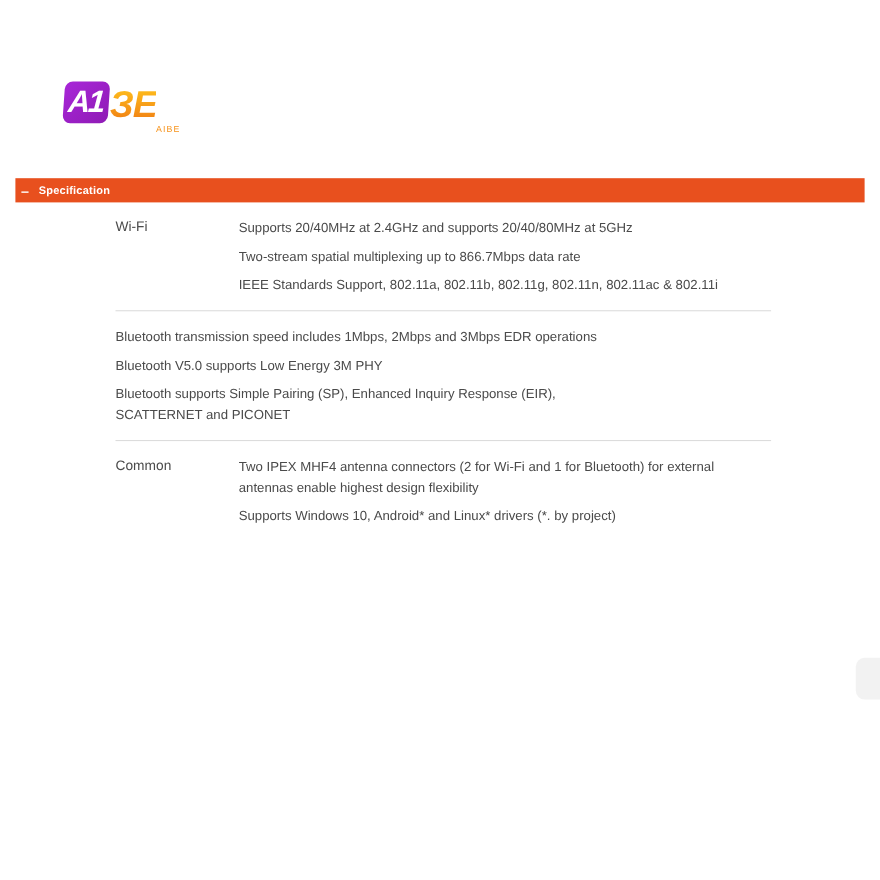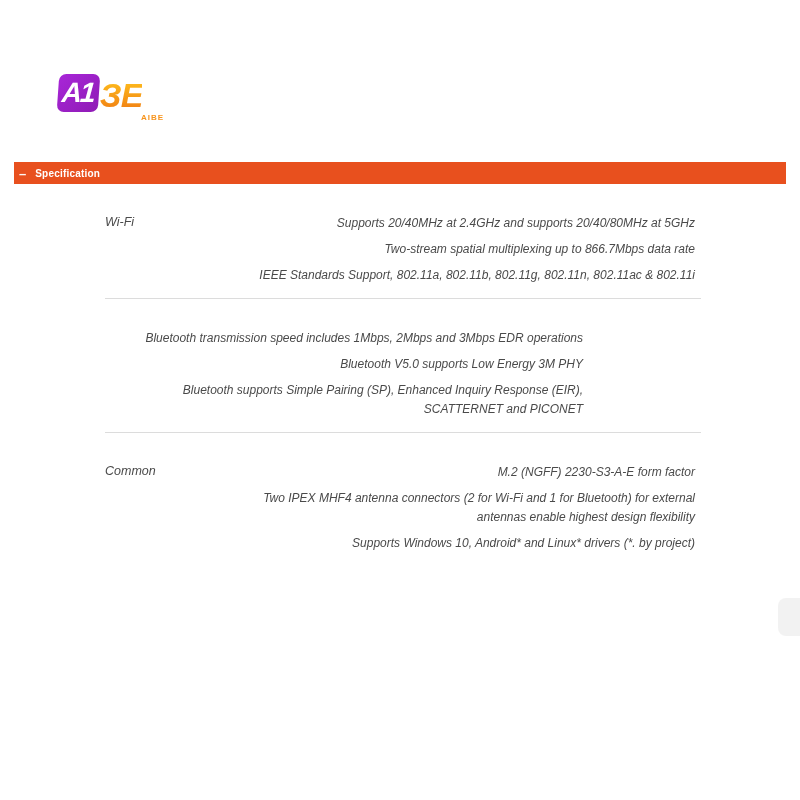--- a/index.html
+++ b/index.html
@@ -49,21 +49,21 @@
     color: #f7a31b;
     background: linear-gradient(180deg, #ffc21d, #f07c13);
     -webkit-background-clip: text;
     background-clip: text;
     -webkit-text-fill-color: transparent;
     letter-spacing: -1px;
   }
   .logo-sub {
     text-align: right;
     font-size: 8px;
-    font-weight: bold;
+    font-weight: normal;
     color: #f7941d;
     letter-spacing: 1px;
     margin-top: 1px;
     padding-right: 14px;
   }
 
   
   .spec-header {
     position: absolute;
     left: 14px;
@@ -91,33 +91,31 @@
 
   
   .spec-table {
     position: absolute;
     left: 105px;
     top: 184px;
     width: 596px;
   }
   .spec-section {
     display: flex;
-    padding: 30px 0 6px 0;
-    font-style: italic;
+    padding: 14px 0 6px 0;
   }
   .spec-label {
     width: 112px;
     flex: 0 0 112px;
     font-size: 12.5px;
     color: #4a4a4a;
     padding-top: 1px;
   }
   .spec-values {
     width: 478px;
-    text-align: right;
   }
   .spec-values p {
     margin: 0 0 7px 0;
     font-size: 12px;
     line-height: 19px;
     color: #4a4a4a;
   }
   .divider {
     border-top: 1px solid #dcdcdc;
     height: 0;
@@ -173,21 +171,20 @@
         <p>Bluetooth V5.0 supports Low Energy 3M PHY</p>
         <p>Bluetooth supports Simple Pairing (SP), Enhanced Inquiry Response (EIR), SCATTERNET and PICONET</p>
       </div>
     </div>
 
     <div class="divider"></div>
 
     <div class="spec-section">
       <div class="spec-label">Common</div>
       <div class="spec-values">
-        <p>M.2 (NGFF) 2230-S3-A-E form factor</p>
         <p>Two IPEX MHF4 antenna connectors (2 for Wi-Fi and 1 for Bluetooth) for external antennas enable highest design flexibility</p>
         <p>Supports Windows 10, Android* and Linux* drivers (*. by project)</p>
       </div>
     </div>
 
   </div>
 
   <div class="edge-artifact"></div>
 
 </div>

